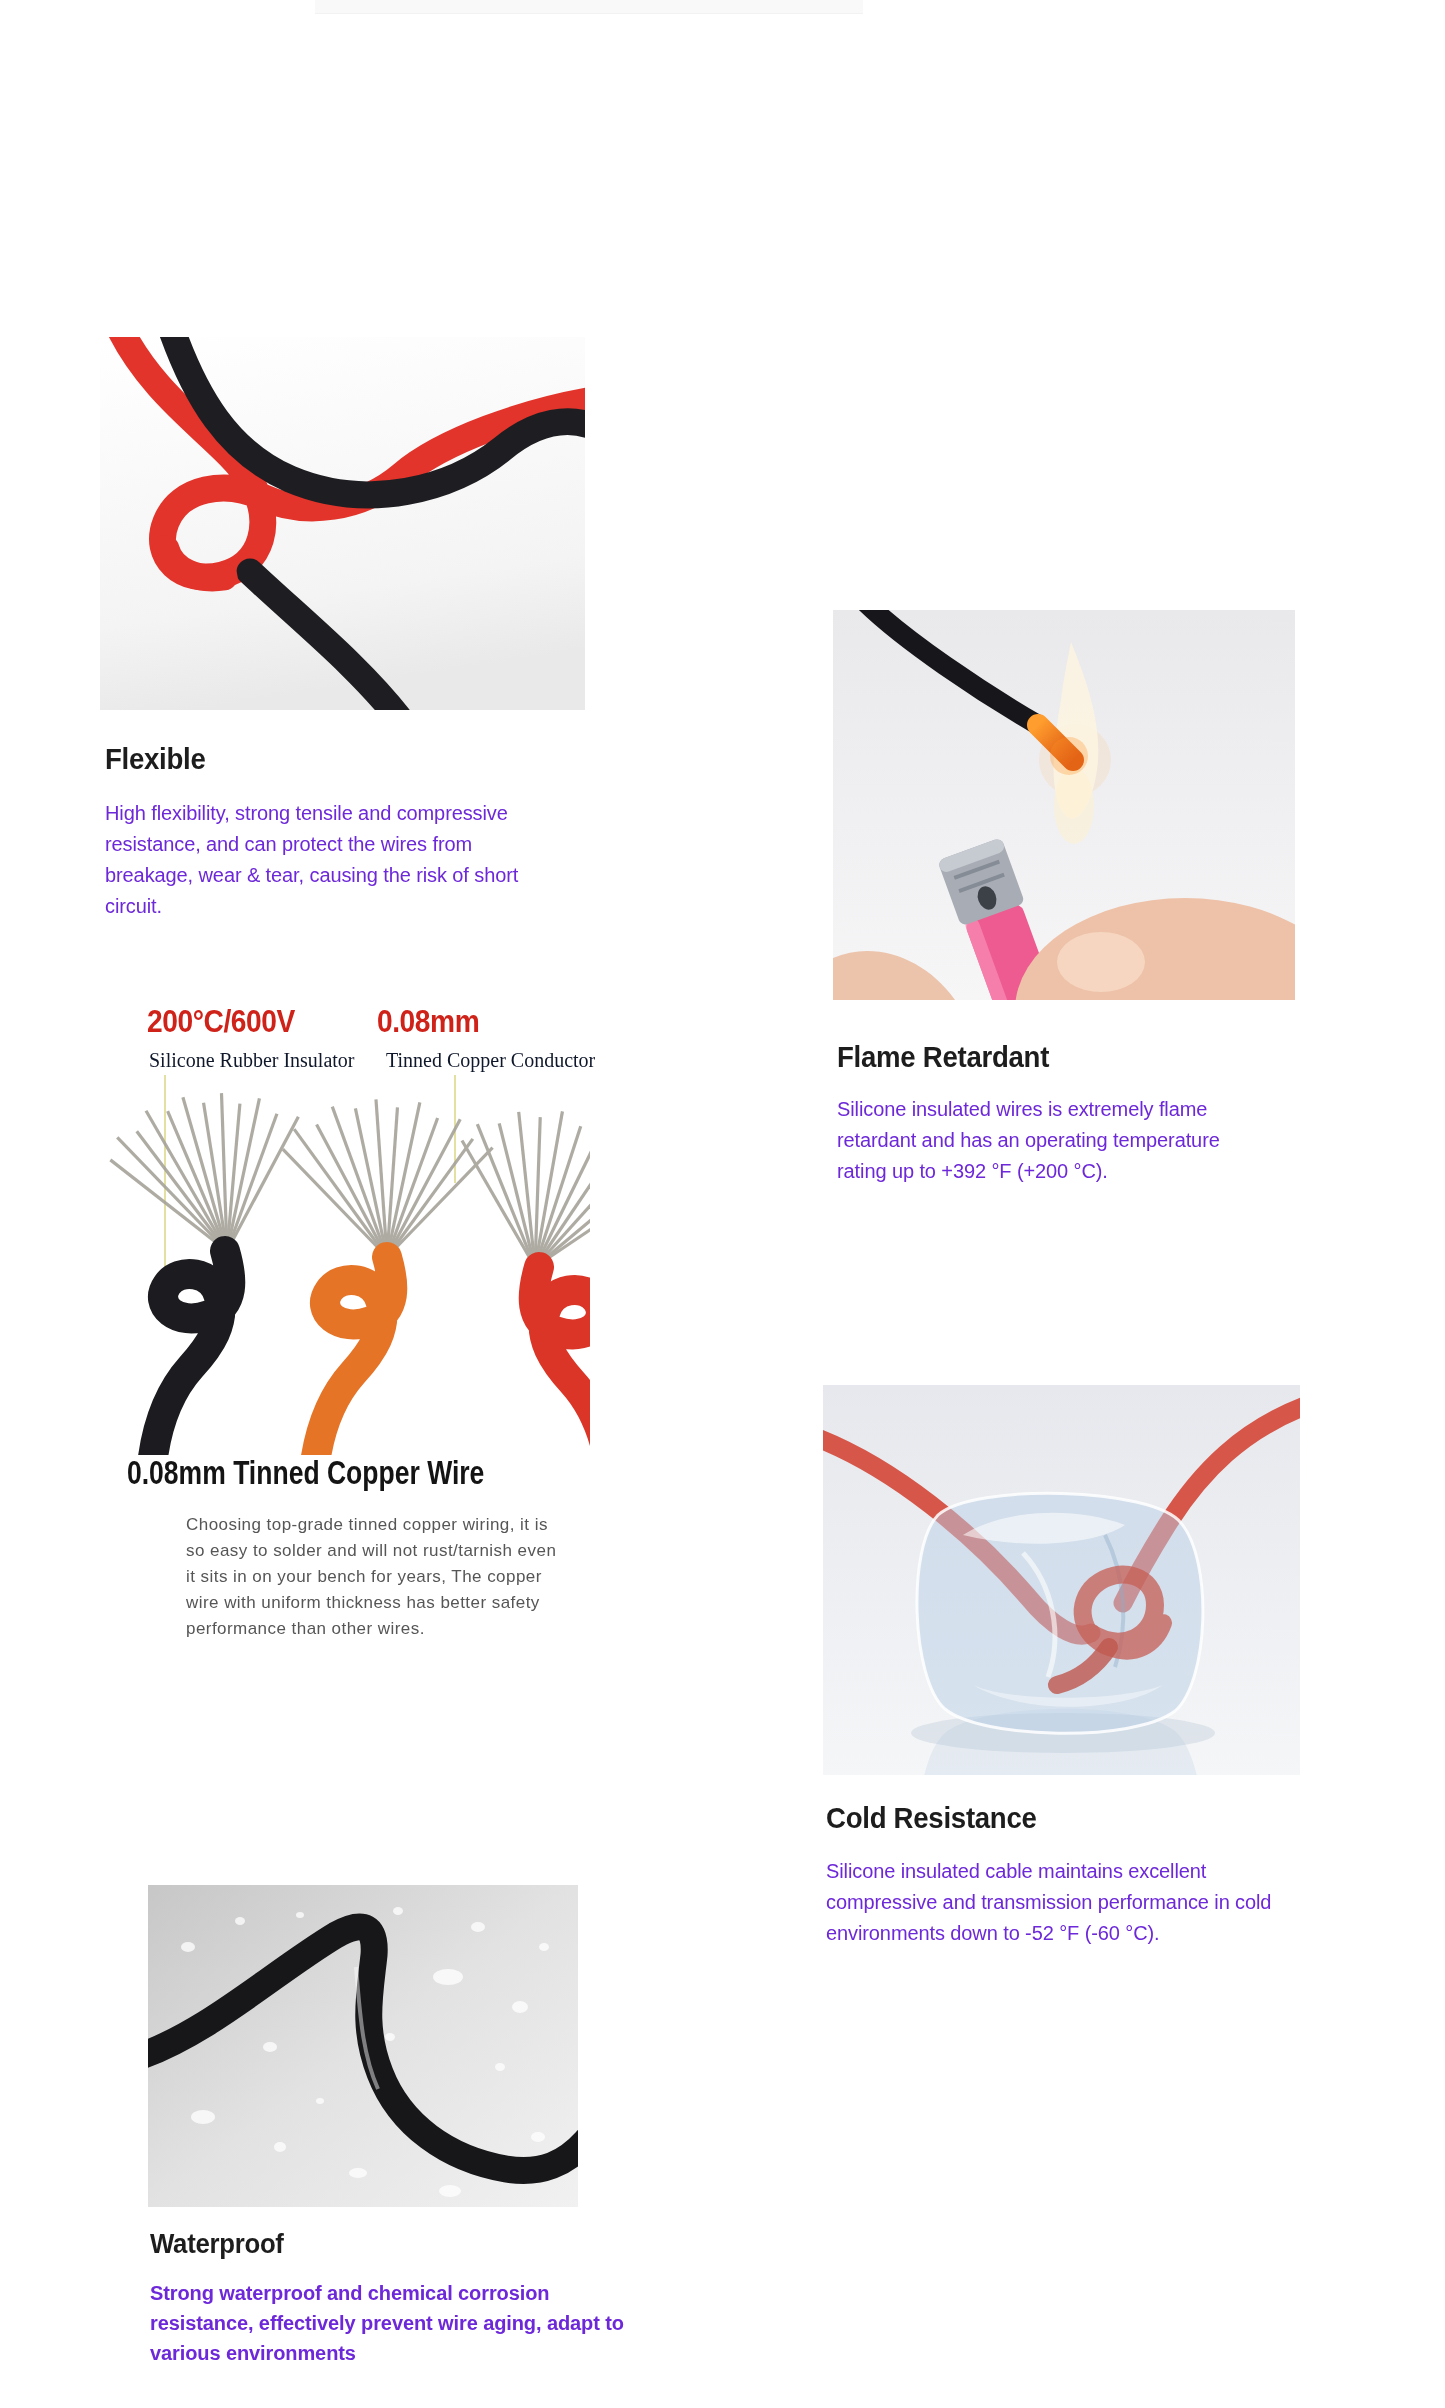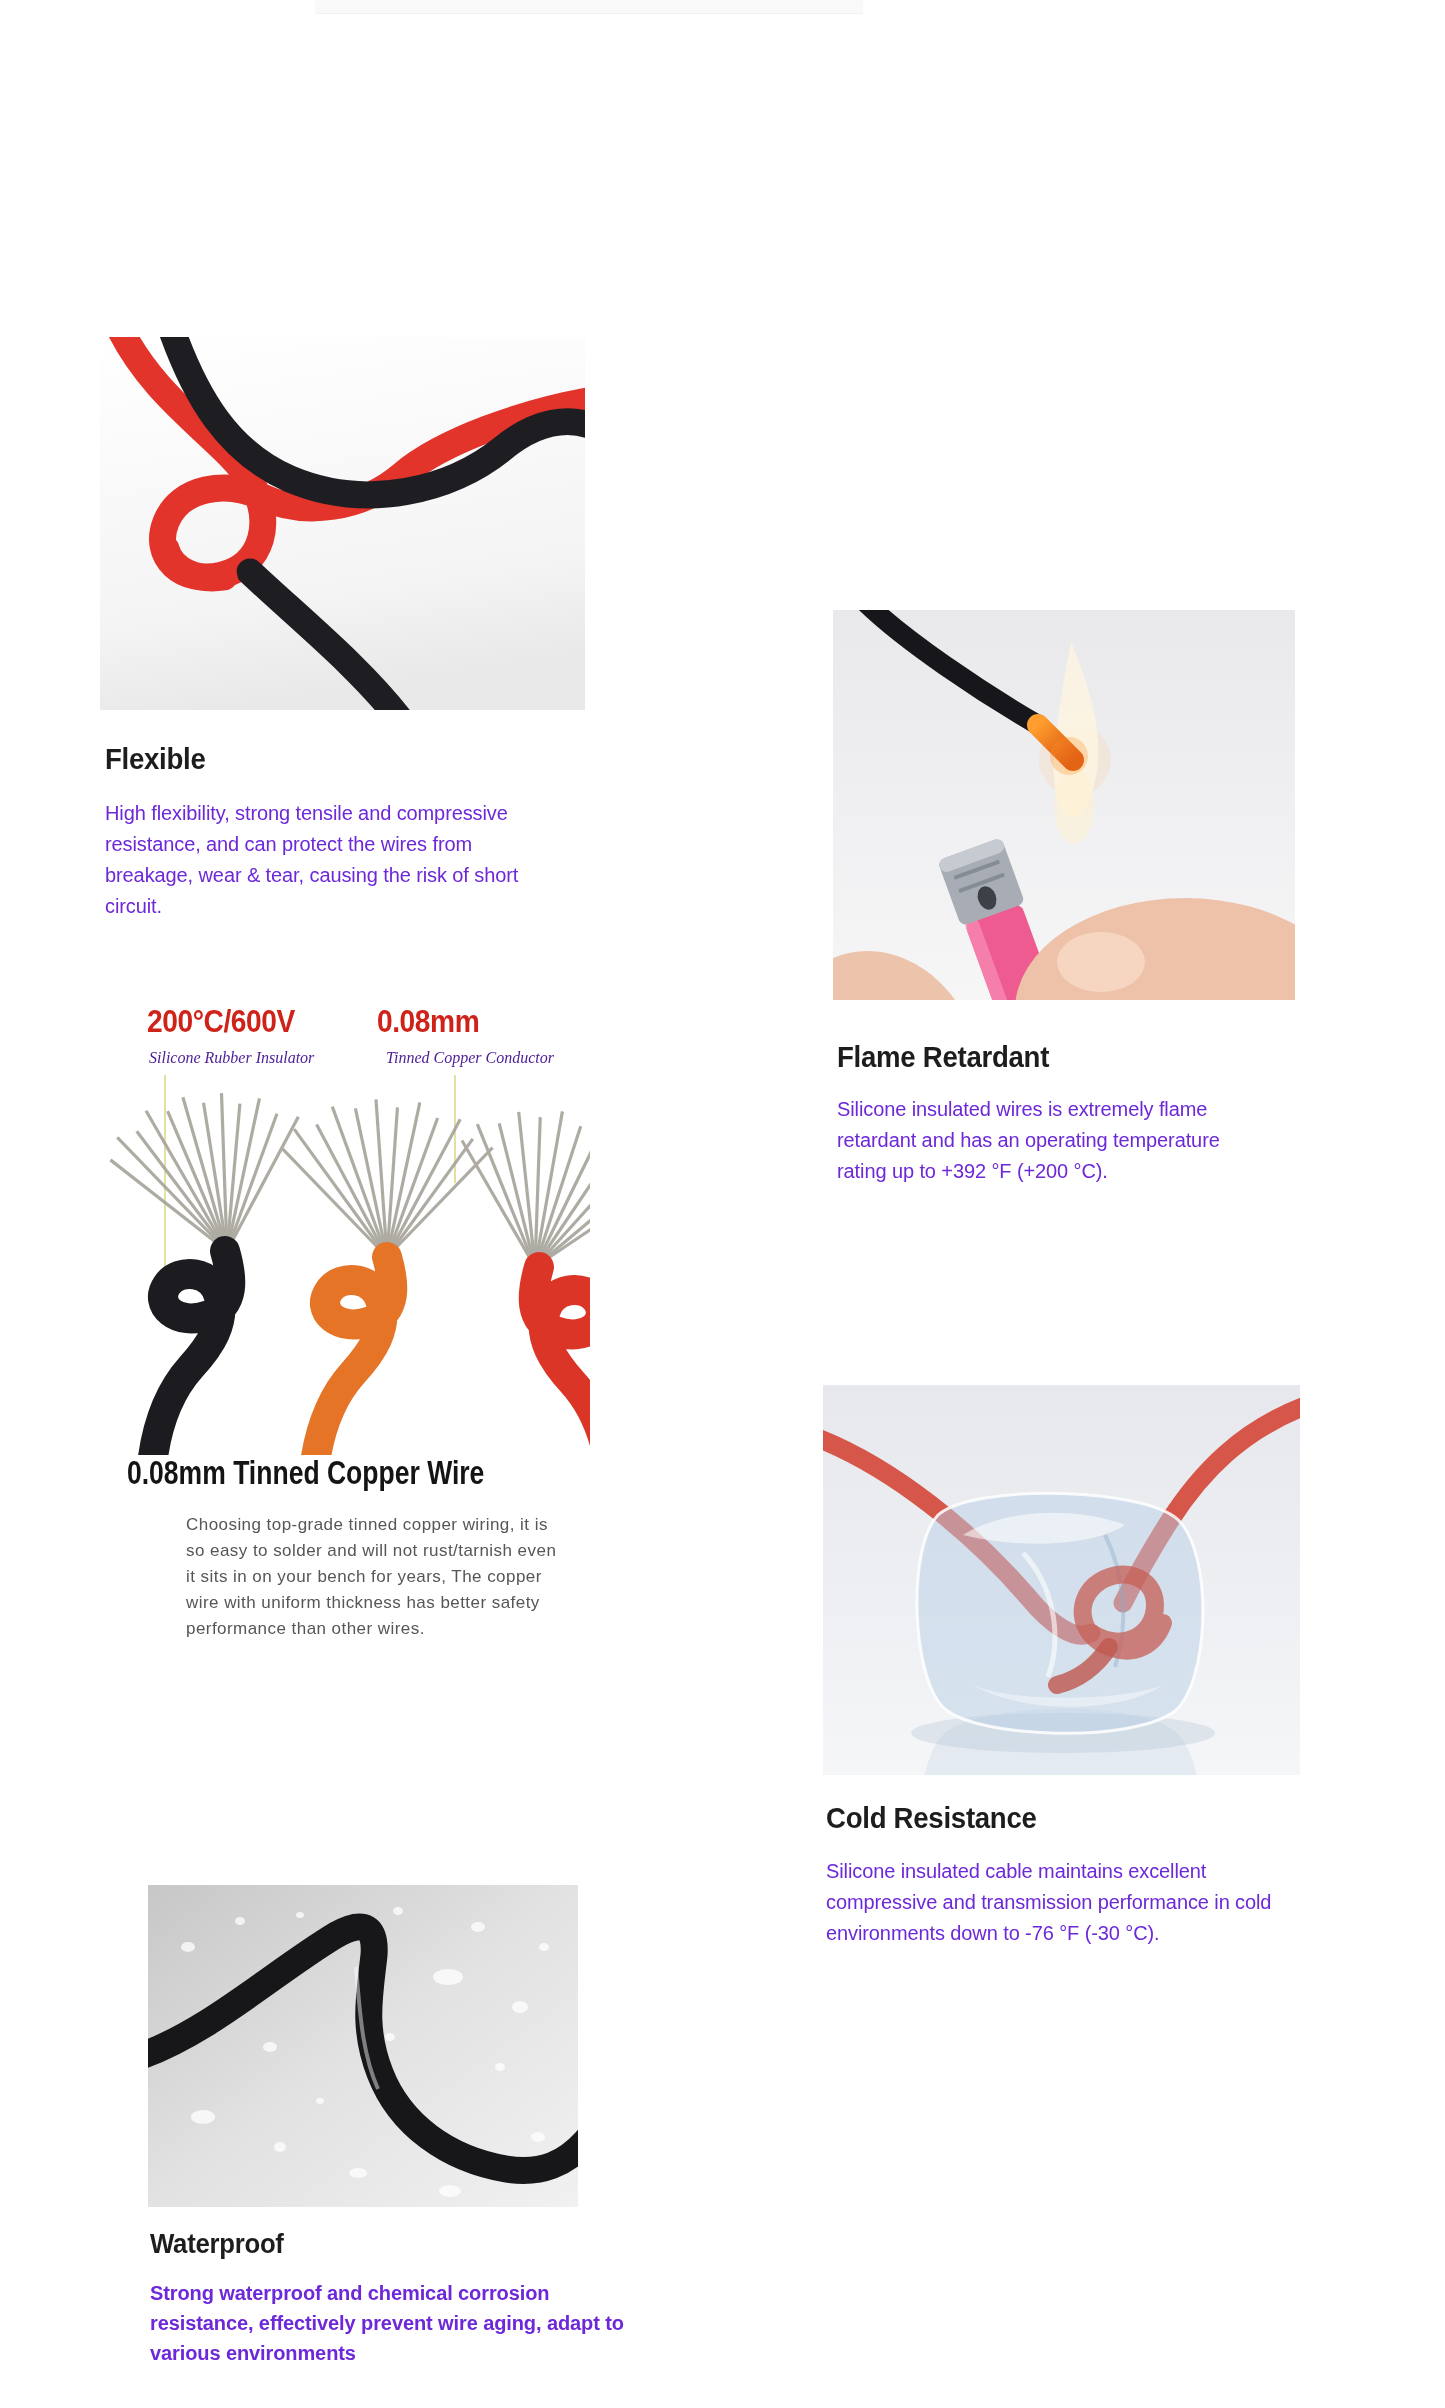--- a/index.html
+++ b/index.html
@@ -11,21 +11,21 @@
   .feat-title{font-weight:700;color:#1d1d1d;font-size:30px;letter-spacing:-0.3px;
               transform:scaleX(0.92);transform-origin:left center;white-space:nowrap;}
   .feat-body{color:#6d28d9;font-size:20px;line-height:31px;letter-spacing:-0.1px;}
   .feat-body div{white-space:nowrap;}
   .copper-title{font-weight:700;color:#141414;font-size:34px;letter-spacing:0px;
                 transform:scaleX(0.78);transform-origin:left center;white-space:nowrap;}
   .copper-body{color:#565656;font-size:17px;line-height:26px;letter-spacing:0.45px;margin-left:48px;}
   .copper-body div{white-space:nowrap;}
   .callout-value{color:#cf231a;font-weight:700;font-size:32px;letter-spacing:-0.5px;
                  transform:scaleX(0.88);transform-origin:left center;white-space:nowrap;}
-  .callout-label{font-family:"Liberation Serif", serif;color:#4c1d95;font-size:16px;white-space:nowrap;font-style:italic;}
+  .callout-label{font-family:"Liberation Serif", serif;color:#0f172a;font-size:20px;white-space:nowrap;}
   .top-strip{background:#f9f9f9;border-bottom:1px solid #f2f2f2;}
 </style>
 </head>
 <body>
 
 <div id="page">
 
   <div class="abs top-strip" style="left:315px;top:0;width:548px;height:13px;"></div>
 
   <figure class="abs photo" style="left:100px;top:337px;width:485px;height:373px;margin:0;">
@@ -209,21 +209,21 @@
       <path d="M268,248 C300,268 332,250 332,220 C332,190 296,180 272,200 C252,218 256,250 286,262 C312,272 332,260 340,238" fill="none" stroke="rgba(199,94,84,0.75)" stroke-width="18" stroke-linecap="round"></path>
       <path d="M286,262 C270,286 250,296 234,300" fill="none" stroke="rgba(190,86,76,0.8)" stroke-width="18" stroke-linecap="round"></path>
     </svg>
   </figure>
 
   <div class="abs feat-title" style="left:826px;top:1801px;">Cold Resistance</div>
 
   <div class="abs feat-body" style="left:826px;top:1856px;">
     <div>Silicone insulated cable maintains excellent</div>
     <div>compressive and transmission performance in cold</div>
-    <div>environments down to -76 °F (-30 °C).</div>
+    <div>environments down to -52 °F (-60 °C).</div>
   </div>
 
   <figure class="abs photo" style="left:148px;top:1885px;width:430px;height:322px;margin:0;">
     <svg width="430" height="322" viewBox="0 0 430 322">
       <defs>
         <linearGradient id="g-wet" x1="0" y1="0" x2="1" y2="1">
           <stop offset="0" stop-color="#c7c7c7"></stop>
           <stop offset="0.5" stop-color="#e2e2e2"></stop>
           <stop offset="1" stop-color="#f1f1f1"></stop>
         </linearGradient>

